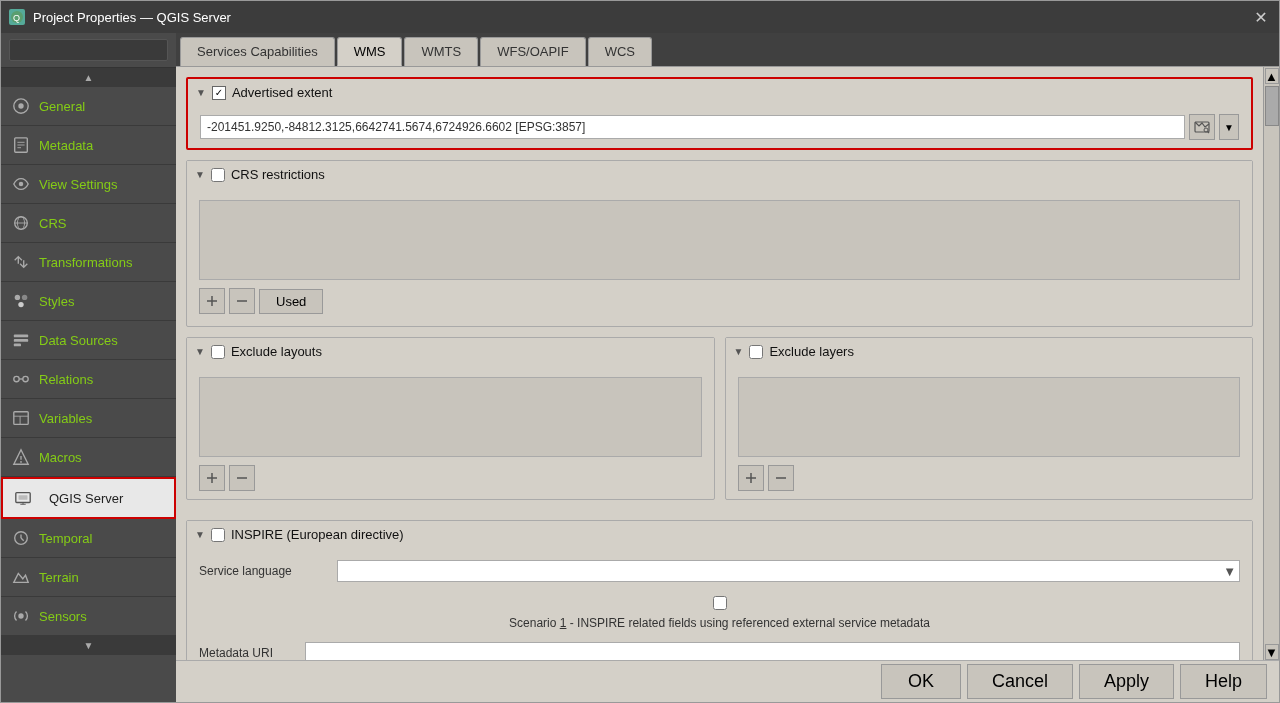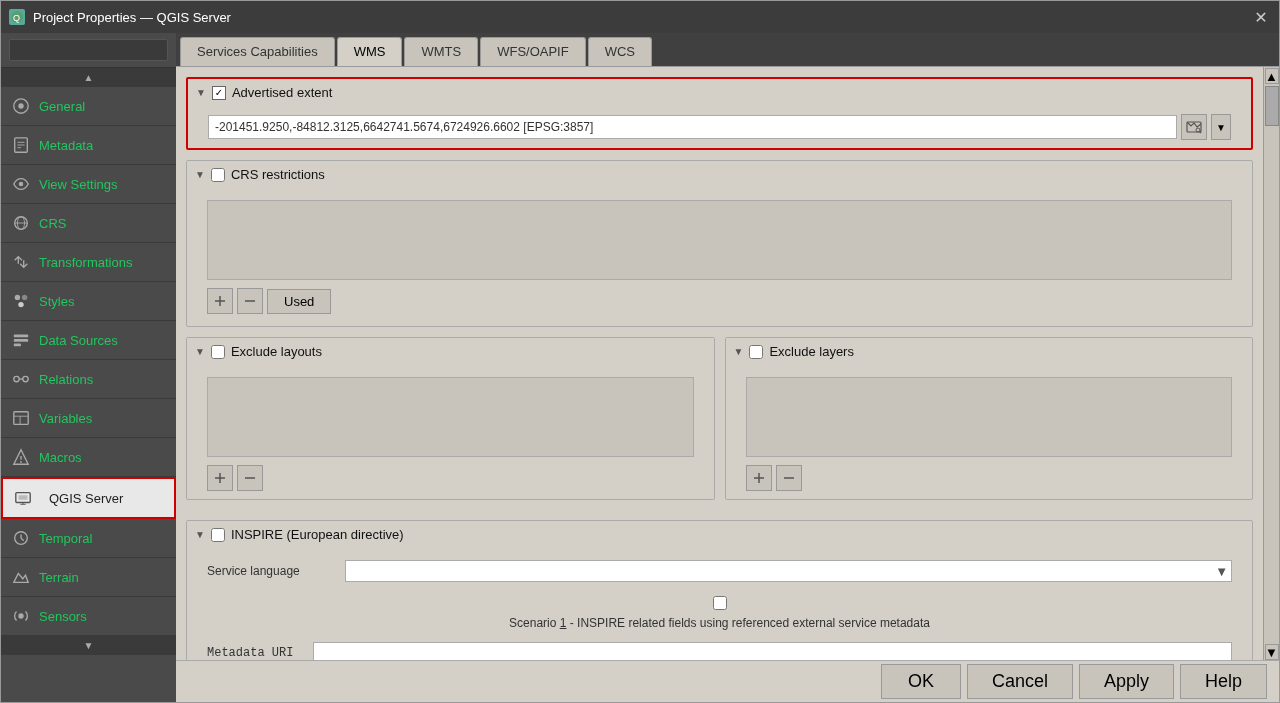--- a/index.html
+++ b/index.html
@@ -25,21 +25,21 @@
     }
     .search-bar {
       padding: 6px 8px; border-bottom: 1px solid #333;
     }
     .search-bar input {
       width: 100%; background: #3a3a3a; border: 1px solid #555; color: #ddd;
       padding: 3px 6px; font-size: 12px; border-radius: 2px;
     }
     .sidebar-item {
       display: flex; align-items: center; gap: 8px; padding: 9px 10px;
-      cursor: pointer; color: #22c55e; font-size: 13px; border-bottom: 1px solid #3a3a3a;
+      cursor: pointer; color: #84cc16; font-size: 13px; border-bottom: 1px solid #3a3a3a;
     }
     .sidebar-item.active { background: #e8e8e8; color: #222; border: 2px solid #c00; gap: 16px; }
     .sidebar-item .item-icon { width: 20px; height: 20px; flex-shrink: 0; display: flex; align-items: center; justify-content: center; }
     .sidebar-scroll-btn { display: flex; justify-content: center; padding: 4px; background: #3a3a3a; cursor: pointer; color: #aaa; font-size: 10px; }
 
     
     .content-area { flex: 1; display: flex; flex-direction: column; background: #d4d0c8; overflow: hidden; }
 
     
     .tabs-bar {
@@ -60,21 +60,21 @@
     }
     .section-box.highlighted { border: 2px solid #cc0000; }
 
     .section-header {
       display: flex; align-items: center; gap: 6px; padding: 6px 8px; background: #d4d0c8;
     }
     .collapse-arrow { font-size: 10px; color: #555; }
     .section-checkbox { width: 14px; height: 14px; }
     .section-title { font-size: 13px; font-weight: 500; color: #111; }
 
-    .section-content { padding: 8px 20px; }
+    .section-content { padding: 8px 12px; }
 
     
     .extent-row { display: flex; gap: 4px; align-items: center; }
     .extent-input {
       flex: 1; padding: 4px 6px; border: 1px solid #aaa; background: #fff; font-size: 12px;
       color: #333;
     }
     .extent-btn {
       width: 26px; height: 26px; background: #c8c4bc; border: 1px solid #999;
       cursor: pointer; display: flex; align-items: center; justify-content: center; font-size: 14px;
@@ -135,21 +135,21 @@
     .scrollbar-thumb { width: 14px; height: 40px; background: #aaa; border: 1px solid #888; margin-top: 2px; }
 
     
     .svg-icon { width: 18px; height: 18px; }
 
     
     .checked-box { display: inline-flex; width: 14px; height: 14px; border: 1px solid #666; background: #fff; align-items: center; justify-content: center; font-size: 10px; }
 
     
     .meta-row { display: flex; align-items: center; gap: 6px; padding: 2px 0; }
-    .meta-label { font-size: 12px; color: #333; width: 100px; font-family: Liberation Mono, monospace; }
+    .meta-label { font-size: 12px; color: #333; width: 100px; }
     .meta-input { flex: 1; padding: 3px 6px; background: #fff; border: 1px solid #aaa; font-size: 12px; }
   </style>
 </head>
 <body>
 
 <div class="window">
 
   <div class="title-bar">
     <div class="title-bar-left">
       <div class="title-icon">

